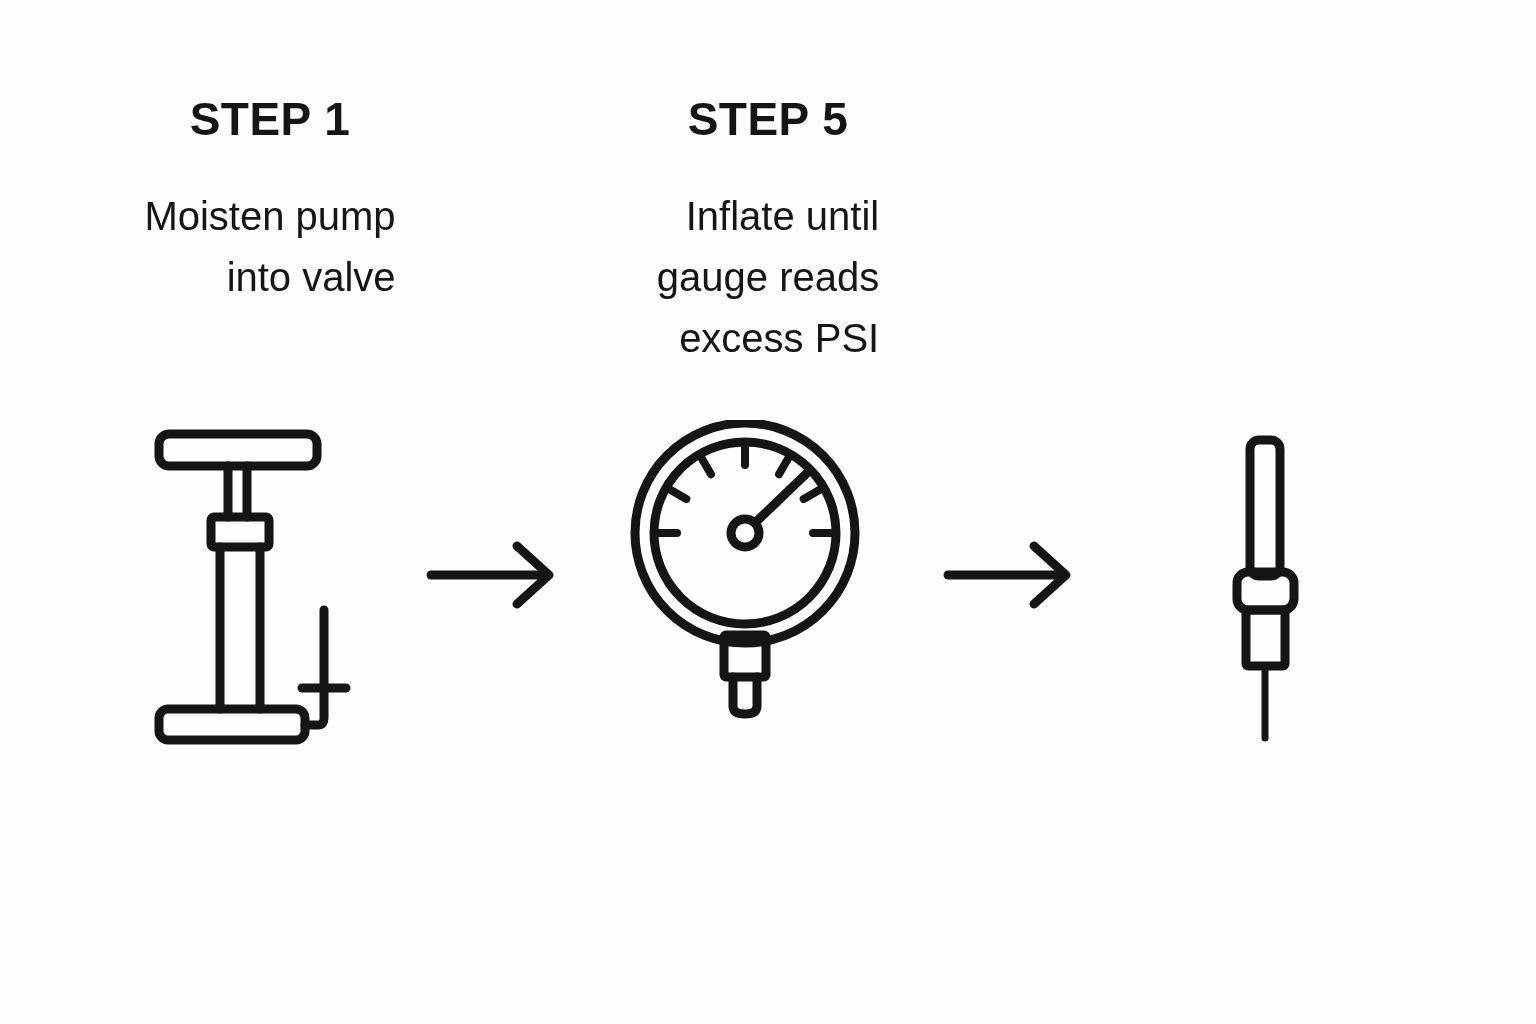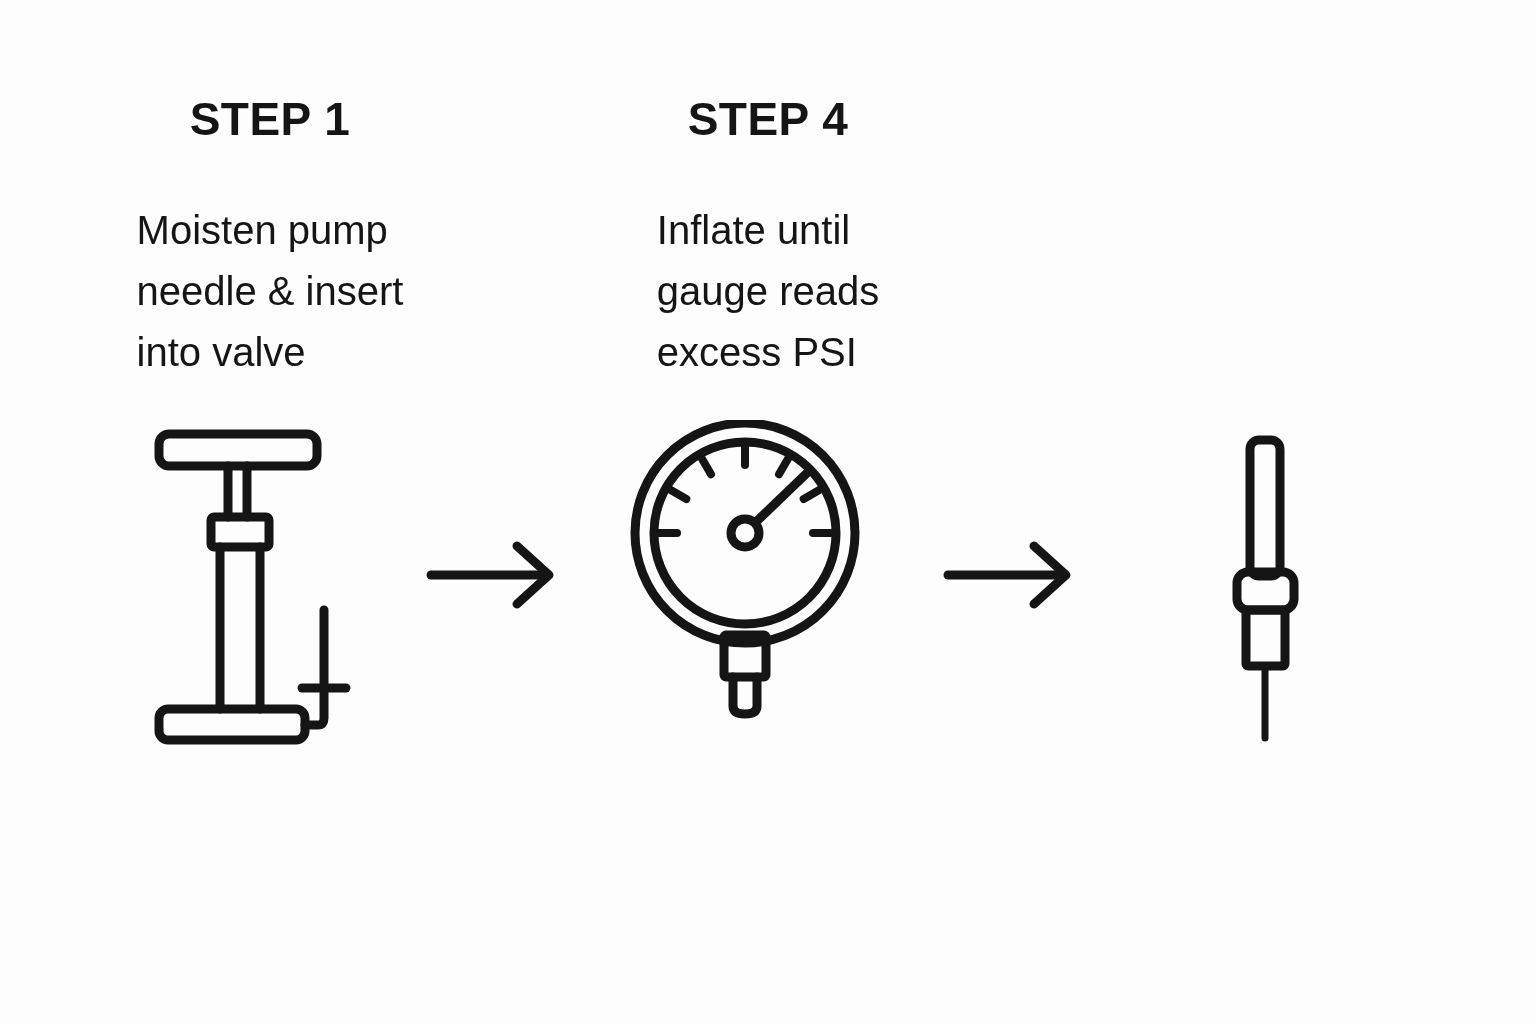--- a/index.html
+++ b/index.html
@@ -47,23 +47,23 @@
     line-height: 1;
     margin: 0 0 44px 0;
     text-align: center;
     color: #151515;
     white-space: nowrap;
   }
   .step-desc {
     font-size: 40px;
     font-weight: 400;
     line-height: 1.52;
-    text-align: left;
+    text-align: right;
     color: #151515;
-    margin: 14px;
+    margin: 0;
   }
   .step-desc .line {
     display: block;
     white-space: nowrap;
   }
 
   
   .icon-row {
     position: absolute;
     top: 420px;
@@ -85,27 +85,26 @@
 <body>
 
 <div id="infographic">
 
   <div class="steps-row">
 
     <div class="step-col">
       <div class="step-heading">STEP 1</div>
       <div class="step-desc">
         <span class="line">Moisten pump</span>
-        <span class="line">needle &amp; insert</span>
         <span class="line">into valve</span>
       </div>
     </div>
 
     <div class="step-col">
-      <div class="step-heading">STEP 4</div>
+      <div class="step-heading">STEP 5</div>
       <div class="step-desc">
         <span class="line">Inflate until</span>
         <span class="line">gauge reads</span>
         <span class="line">excess PSI</span>
       </div>
     </div>
 
     <div class="step-col">
     </div>
 

